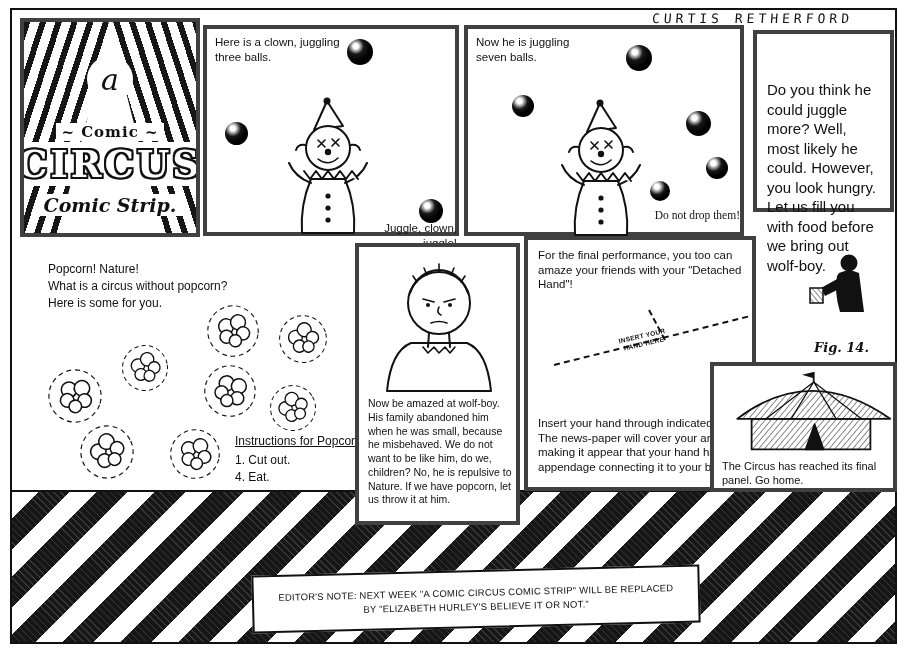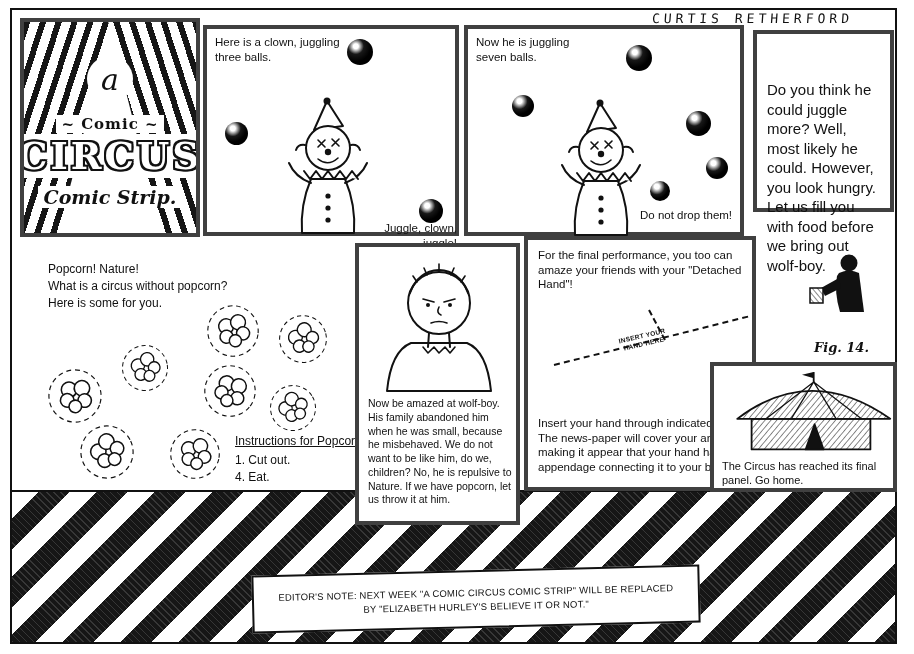--- a/index.html
+++ b/index.html
@@ -18,21 +18,21 @@
   .title-panel { left:20px; top:18px; width:180px; height:219px; overflow:hidden; }
   .curtain { position:absolute; top:0; bottom:0; left:0; right:0; z-index:1; }
   .curtain-left  { background:repeating-linear-gradient(108deg, #161616 0 6px, #fff 6px 15px);
                    clip-path:polygon(0% 0%, 51% 0%, 20% 100%, 0% 100%); }
   .curtain-right { background:repeating-linear-gradient(72deg, #161616 0 6px, #fff 6px 15px);
                    clip-path:polygon(49% 0%, 100% 0%, 100% 100%, 80% 100%); }
   .title-stack { position:absolute; top:0; left:0; right:0; bottom:0; z-index:2;
                  display:flex; flex-direction:column; align-items:center; padding-top:34px; }
   .monogram { width:46px; height:46px; border-radius:50%; background:#fff; display:flex; align-items:center;
               justify-content:center; font:italic 30px "DejaVu Serif", serif; }
-  .comic-label { margin-top:13px; font:bold 15px "DejaVu Serif", serif; letter-spacing:1px; background:#fff; padding:0 5px; }
+  .comic-label { margin-top:21px; font:bold 15px "DejaVu Serif", serif; letter-spacing:1px; background:#fff; padding:0 5px; }
   .circus-title { margin-top:1px; font:bold 37px "DejaVu Serif", serif; letter-spacing:3px; color:#fff; background:#fff; padding:0 3px;
      text-shadow:-2px -2px 0 #111, 2px -2px 0 #111, -2px 2px 0 #111, 2px 2px 0 #111,
                  -2px 0 0 #111, 2px 0 0 #111, 0 -2px 0 #111, 0 2px 0 #111; }
   .subtitle { margin-top:8px; font:italic bold 19px "DejaVu Serif", serif; background:#fff; padding:0 6px; }
 
   .p2 { left:203px; top:25px; width:256px; height:211px; }
   .p3 { left:464px; top:25px; width:280px; height:211px; }
   .clown { position:absolute; width:120px; height:142px; }
 
   .hungry-panel { left:753px; top:30px; width:141px; height:182px; padding:46px 9px 8px 10px;
@@ -141,21 +141,21 @@
   <div class="panel p3">
     <div class="cap" style="left:8px; top:6px; width:120px;">Now he is juggling seven balls.</div>
     <span class="ball" style="left:44px; top:66px; width:22px; height:22px;"></span>
     <span class="ball" style="left:158px; top:16px; width:26px; height:26px;"></span>
     <span class="ball" style="left:218px; top:82px; width:25px; height:25px;"></span>
     <span class="ball" style="left:238px; top:128px; width:22px; height:22px;"></span>
     <span class="ball" style="left:182px; top:152px; width:20px; height:20px;"></span>
     <svg class="clown" viewBox="0 0 120 142" style="left:72px; top:68px;">
       <use href="#clown-shape"></use>
     </svg>
-    <div class="cap" style="left:172px; top:179px; width:100px; ">Do not drop them!</div>
+    <div class="cap" style="left:172px; top:179px; width:100px; text-align:right;font-family:Liberation Serif, serif;">Do not drop them!</div>
   </div>
 
   <div class="panel hungry-panel">
     <div>Do you think he could juggle more?  Well, most likely he could.  However, you look hungry.  Let us fill you with food before we bring out wolf-boy.</div>
   </div>
 
   <div class="popcorn-area">
     <div class="pop-intro">
       <div>Popcorn!  Nature!</div>
       <div>What is a circus without popcorn?</div>

